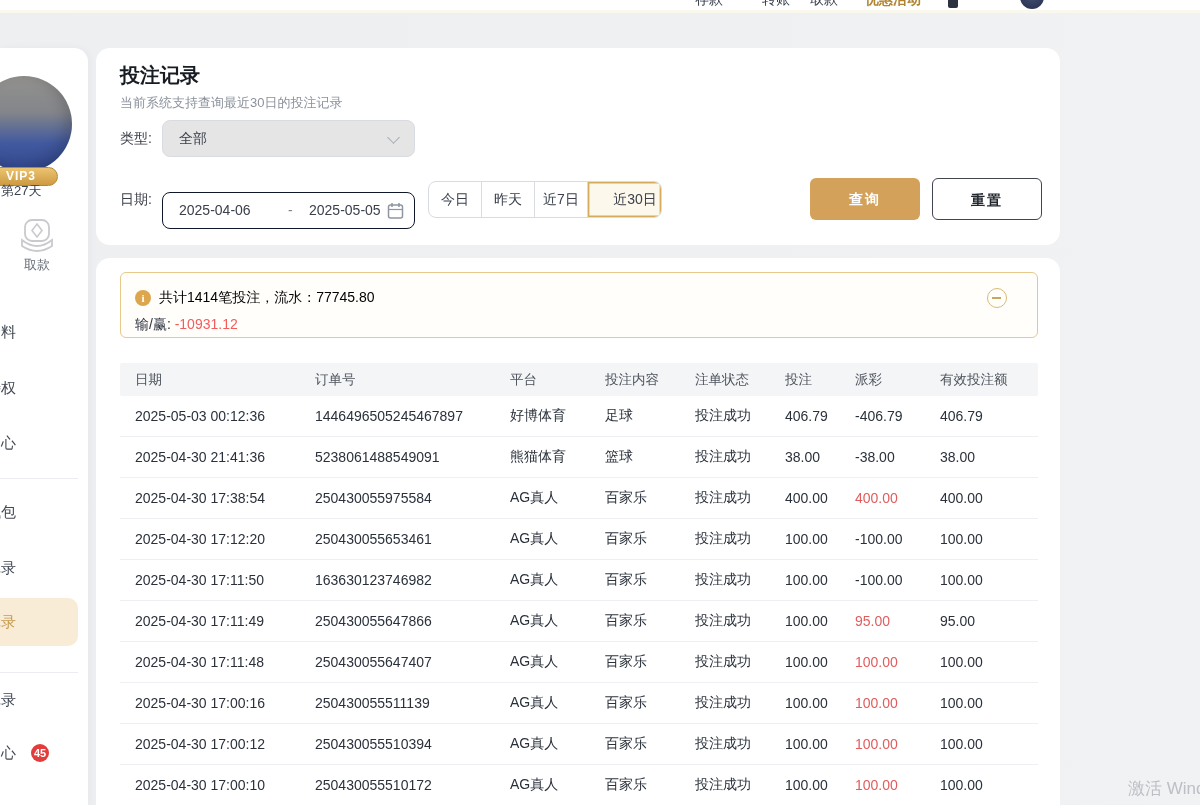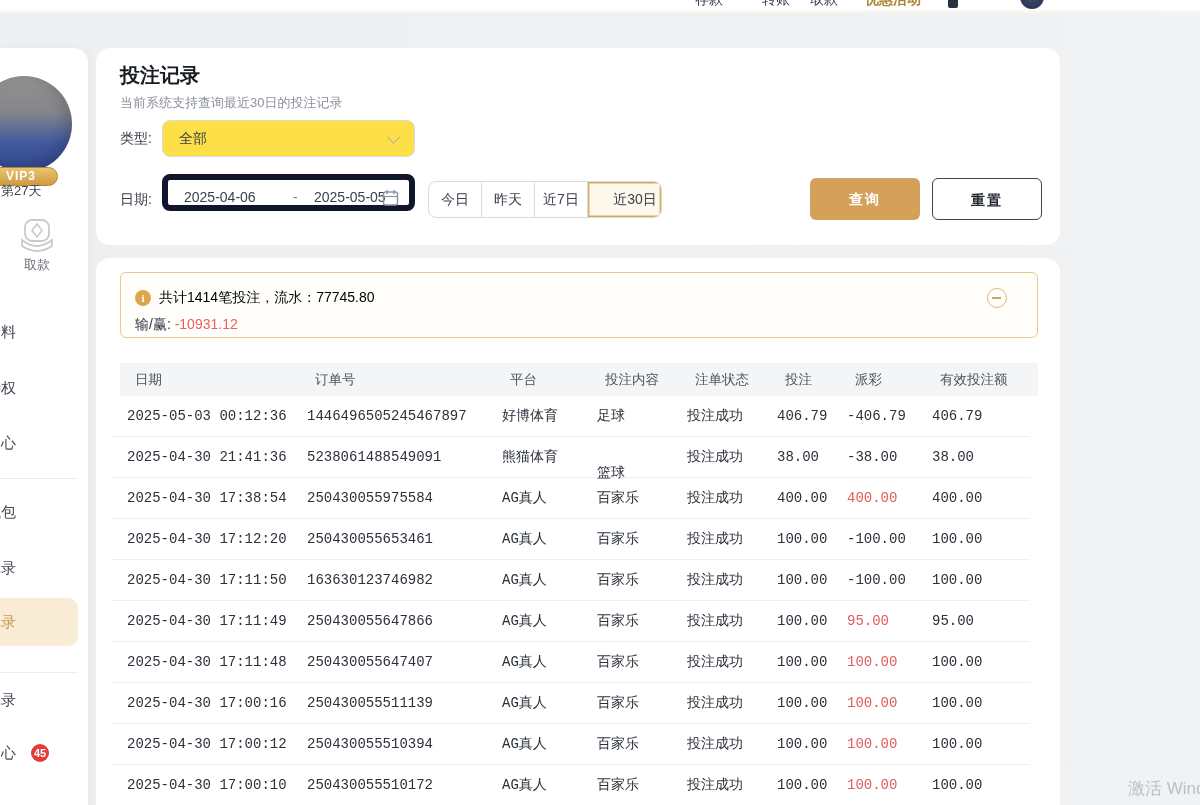--- a/index.html
+++ b/index.html
@@ -35,25 +35,25 @@
   .side-divider{position:absolute;left:0;width:78px;height:1px;background:#ecedf0;}
   .side-badge{position:absolute;left:31px;width:18px;height:18px;border-radius:50%;background:#e23c3c;
     color:#fff;font-size:11px;font-weight:bold;text-align:center;line-height:18px;}
   
   .card{position:absolute;background:#fff;border-radius:14px;}
   .card.filter{left:96px;top:48px;width:964px;height:197px;}
   .page-title{position:absolute;left:24px;top:14px;font-size:20px;font-weight:bold;color:#171b22;}
   .page-subtitle{position:absolute;left:24px;top:46px;font-size:13px;color:#8b919c;}
   .f-label{position:absolute;left:24px;font-size:14px;color:#3a3f48;}
   .select-box{position:absolute;left:66px;top:72px;width:253px;height:37px;border:1px solid #d8dbe1;
-    border-radius:8px;box-sizing:border-box;cursor:pointer;background:#fde047;}
+    border-radius:8px;box-sizing:border-box;cursor:pointer;background:#e5e5e5;}
   .select-value{position:absolute;left:16px;top:9px;font-size:14px;color:#3a404c;}
   .chevron{position:absolute;right:16px;top:12px;width:8px;height:8px;border-right:1.6px solid #a6acb6;
     border-bottom:1.6px solid #a6acb6;transform:rotate(45deg);}
-  .date-box{position:absolute;left:66px;top:126px;width:253px;height:37px;border:6px solid #0f172a;
+  .date-box{position:absolute;left:66px;top:144px;width:253px;height:37px;border:1px solid #0f172a;
     border-radius:8px;box-sizing:border-box;cursor:pointer;background:#fff;}
   .date-start{position:absolute;left:16px;top:9px;font-size:14px;color:#3a404c;}
   .date-sep{position:absolute;left:125px;top:9px;font-size:14px;color:#7e848e;}
   .date-end{position:absolute;left:146px;top:9px;font-size:14px;color:#3a404c;}
   .cal-ico{position:absolute;right:10px;top:9px;}
   .segment{position:absolute;left:332px;top:133px;width:234px;height:37px;border:1px solid #d8dbe1;
     border-radius:8px;box-sizing:border-box;background:#fff;display:flex;overflow:hidden;}
   .seg-btn{flex:1;text-align:center;line-height:35px;font-size:14px;color:#3a404c;cursor:pointer;
     border-left:1px solid #d8dbe1;white-space:nowrap;}
   .seg-btn:first-child{border-left:none;}
@@ -69,21 +69,21 @@
   .info-ico{position:absolute;left:14px;top:17px;width:16px;height:16px;border-radius:50%;background:#dca64f;
     color:#fff;font-size:11px;font-weight:bold;text-align:center;line-height:16px;font-family:"Liberation Serif",serif;}
   .alert-line1{position:absolute;left:38px;top:16px;font-size:14px;color:#000000;}
   .alert-line2{position:absolute;left:14px;top:43px;font-size:14px;color:#2f3540;}
   .alert-line2 .loss{color:#ef5d5d;}
   .collapse-ico{position:absolute;left:866px;top:15px;width:20px;height:20px;border:1.5px solid #d8b977;
     border-radius:50%;box-sizing:border-box;cursor:pointer;}
   .collapse-ico::after{content:"";position:absolute;left:4px;top:8px;width:9px;height:1.6px;background:#caa75f;}
   .thead{position:absolute;left:24px;top:105px;width:918px;height:33px;background:#f4f5f7;border-radius:2px;}
   .thcell{position:absolute;top:0;line-height:33px;font-size:13.5px;color:#4d535c;white-space:nowrap;}
-  .tbody{position:absolute;left:16px;top:138px;width:918px;font-family:Liberation Mono, monospace;}
+  .tbody{position:absolute;left:24px;top:138px;width:918px;}
   .trow{position:relative;height:40px;border-bottom:1px solid #edeff2;}
   .tcell{position:absolute;top:50%;transform:translateY(-50%);font-size:14px;color:#2b313b;white-space:nowrap;}
   .tcell.red{color:#e15c5c;}
   
   .watermark{position:absolute;left:1128px;top:777px;font-size:17px;color:#bcc0c5;white-space:nowrap;z-index:6;}
 </style>
 </head>
 <body>
 
 <div class="topbar">
@@ -187,21 +187,21 @@
         <span class="tcell" style="left: 485px;">足球</span>
         <span class="tcell" style="left: 575px;">投注成功</span>
         <span class="tcell" style="left: 665px;">406.79</span>
         <span class="tcell" style="left: 735px;">-406.79</span>
         <span class="tcell" style="left: 820px;">406.79</span>
       </div>
       <div class="trow">
         <span class="tcell" style="left: 15px;">2025-04-30 21:41:36</span>
         <span class="tcell" style="left: 195px;">5238061488549091</span>
         <span class="tcell" style="left: 390px;">熊猫体育</span>
-        <span class="tcell" style="left: 485px; margin-top: 16px;">篮球</span>
+        <span class="tcell" style="left: 485px;">篮球</span>
         <span class="tcell" style="left: 575px;">投注成功</span>
         <span class="tcell" style="left: 665px;">38.00</span>
         <span class="tcell" style="left: 735px;">-38.00</span>
         <span class="tcell" style="left: 820px;">38.00</span>
       </div>
       <div class="trow">
         <span class="tcell" style="left: 15px;">2025-04-30 17:38:54</span>
         <span class="tcell" style="left: 195px;">250430055975584</span>
         <span class="tcell" style="left: 390px;">AG真人</span>
         <span class="tcell" style="left: 485px;">百家乐</span>

